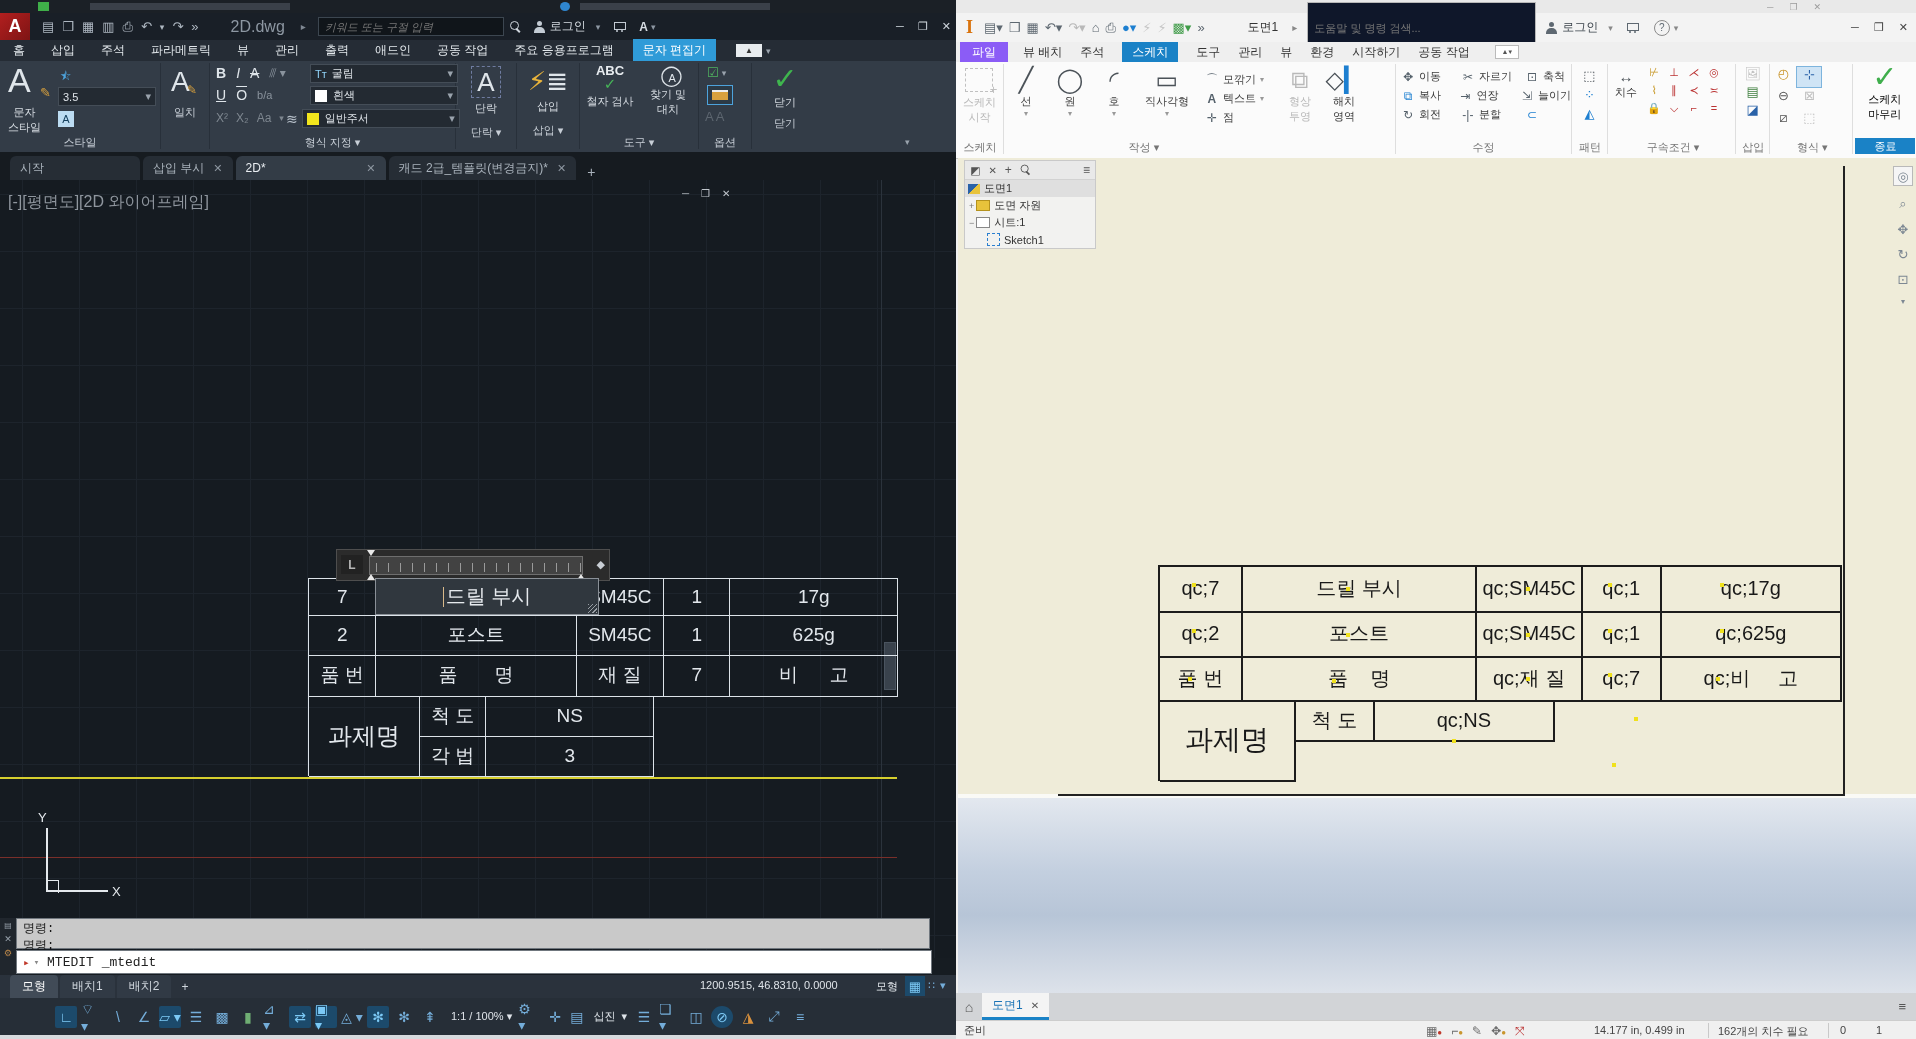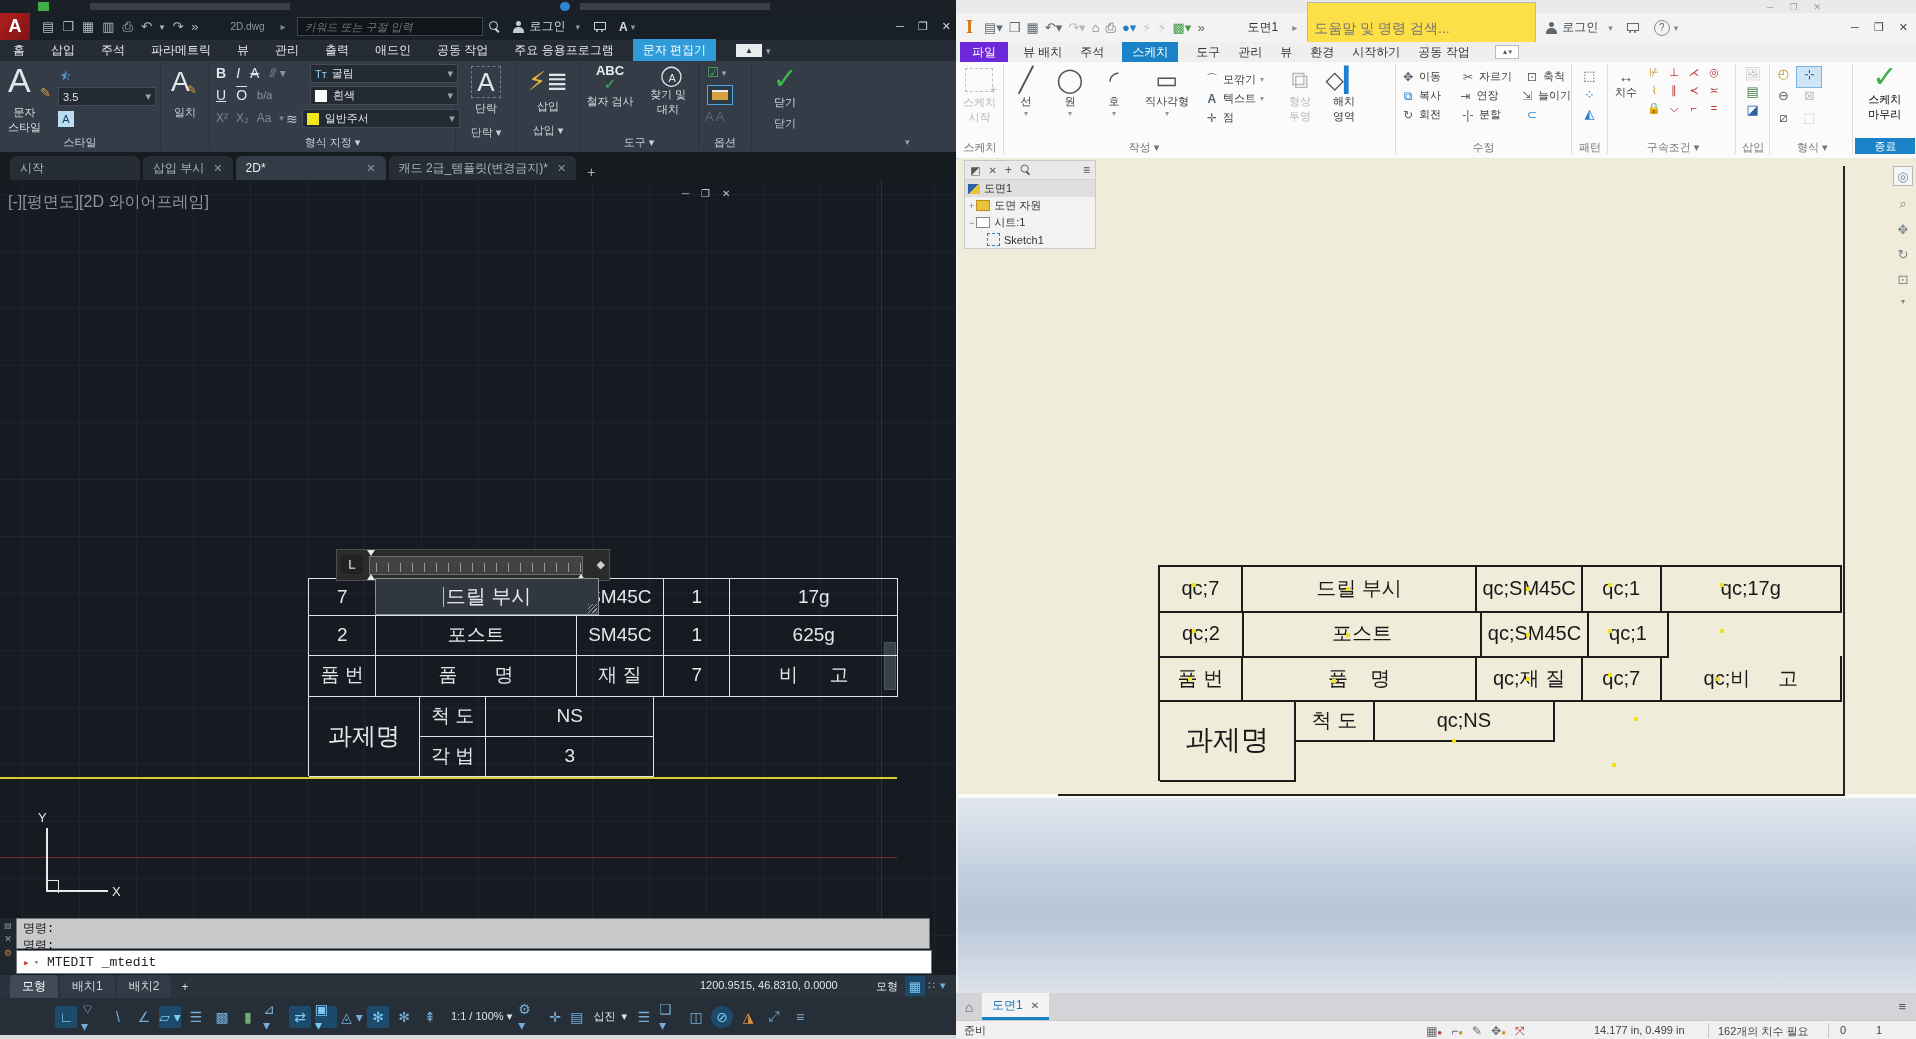--- a/index.html
+++ b/index.html
@@ -9,21 +9,21 @@
   .fl{display:flex;align-items:center;}
   .ctr{display:flex;align-items:center;justify-content:center;}
   .nw{white-space:nowrap;}
   .col{display:flex;flex-direction:column;align-items:center;justify-content:center;}
 
   
   #acad{left:0;top:0;width:956px;height:1039px;background:#161c22;outline:1px solid #2a96d4;}
   .a-top{left:0;top:0;width:956px;height:13px;background:#1b2026;}
   .a-title{left:0;top:13px;width:956px;height:27px;background:#191f27;color:#c3cbd4;}
   .a-qat span{margin:0 4px;color:#aeb7c1;font-size:13px;}
-  .a-doc{color:#8d97a2;font-size:10px;}
+  .a-doc{color:#8d97a2;font-size:16px;}
   .a-search{background:#10151a;border:1px solid #3c4document4;border:1px solid #3c4650;color:#8a939d;
             font-style:italic;height:17px;width:172px;padding:0 6px;font-size:11px;}
   .a-menbar{left:0;top:40px;width:956px;height:21px;background:#252c35;color:#e3e8ec;}
   .a-mtab{padding:3px 0;margin:0 13px;font-size:12px;}
   .a-mtab-act{background:#2f9bd8;color:#fff;padding:3px 10px;margin:0 6px;}
   .a-ribbon{left:0;top:61px;width:956px;height:91px;background:#333c47;border-bottom:1px solid #262d35;}
   .a-sep{width:1px;height:86px;background:#28303a;margin-top:2px;}
   .a-plabel{color:#c7ced6;font-size:11px;}
   .a-bigbtn{width:58px;display:flex;flex-direction:column;align-items:center;color:#d6dce2;font-size:11px;}
   .a-bigicon{font-size:26px;line-height:30px;color:#dfe5ea;}
@@ -53,24 +53,24 @@
   .s-ic{width:22px;height:22px;display:flex;align-items:center;justify-content:center;color:#74add9;
         font-size:14px;margin-right:4px;border-radius:2px;}
   .s-ic.hl{background:#1c4a6b;color:#7cc9f5;}
   .s-txt{color:#dfe4e9;font-size:11px;margin:0 6px;}
 
   
   #inv{left:956px;top:0;width:960px;height:1039px;background:#f0f0f0;}
   .i-top{left:0;top:0;width:960px;height:13px;background:#e9e9e9;color:#9b9b9b;}
   .i-title{left:0;top:13px;width:960px;height:29px;background:#f3f3f3;color:#4c5560;border-bottom:1px solid #e2e2e2;}
   .i-qat span{margin:0 3px;font-size:13px;color:#5e6871;}
-  .i-search{background:#fde047;border:1px solid #b8b8b8;color:#7c7c7c;height:18px;width:215px;padding:16px 6px;font-size:14px;}
+  .i-search{background:#0f172a;border:1px solid #b8b8b8;color:#7c7c7c;height:18px;width:215px;padding:16px 6px;font-size:11px;}
   .i-menbar{left:0;top:42px;width:960px;height:20px;background:#efefef;color:#333;border-bottom:1px solid #dcdcdc;}
   .i-mtab{margin:0 9px;font-size:12px;padding:2px 0;}
-  .i-mtab.file{background:#6d28d9;color:#fff;padding:2px 12px;margin:0 6px 0 4px;}
+  .i-mtab.file{background:#8b5cf6;color:#fff;padding:2px 12px;margin:0 6px 0 4px;}
   .i-mtab.act{background:#1a82c6;color:#fff;padding:2px 10px;}
   .i-ribbon{left:0;top:62px;width:960px;height:96px;background:#fbfbfb;border-bottom:1px solid #c9c9c9;}
   .i-sep{width:1px;height:90px;background:#dedede;margin-top:2px;}
   .i-plabel{color:#757575;font-size:11px;}
   .i-big{display:flex;flex-direction:column;align-items:center;color:#3c3c3c;font-size:11px;width:44px;}
   .i-bigicon{font-size:24px;line-height:28px;color:#4b5258;}
   .i-small{display:flex;align-items:center;color:#3c3c3c;font-size:11px;height:19px;white-space:nowrap;}
   .i-small .g{width:16px;text-align:center;margin-right:3px;color:#55616b;font-size:12px;}
   .gray{color:#b9b9b9 !important;}
   #i-canvas{left:2px;top:158px;width:958px;height:835px;background:#efecd9;overflow:hidden;}
@@ -689,20 +689,21 @@
         <div class="rtc" style="width:236px;height:45px;">드릴 부시</div>
         <div class="rtc nw" style="width:105px;height:45px;overflow:visible;">qc;SM45C</div>
         <div class="rtc" style="width:78px;height:45px;">qc;1</div>
         <div class="rtc" style="width:181px;height:45px;">qc;17g</div>
       </div>
       <div class="fl" style="height:45px;">
         <div class="rtc" style="width:82px;height:45px;">qc;2</div>
         <div class="rtc" style="width:236px;height:45px;">포스트</div>
         <div class="rtc nw" style="width:105px;height:45px;overflow:visible;">qc;SM45C</div>
         <div class="rtc" style="width:78px;height:45px;">qc;1</div>
+        <div class="rtc" style="width:181px;height:45px;">qc;625g</div>
       </div>
       <div class="fl" style="height:44px;">
         <div class="rtc" style="width:82px;height:44px;">품 번</div>
         <div class="rtc" style="width:236px;height:44px;white-space:pre;">품    명</div>
         <div class="rtc nw" style="width:105px;height:44px;overflow:visible;">qc;재 질</div>
         <div class="rtc" style="width:78px;height:44px;">qc;7</div>
         <div class="rtc nw" style="width:181px;height:44px;white-space:pre;overflow:visible;">qc;비     고</div>
       </div>
       <div class="fl" style="height:80px;">
         <div class="rtc" style="width:134px;height:80px;font-size:28px;">과제명</div>

